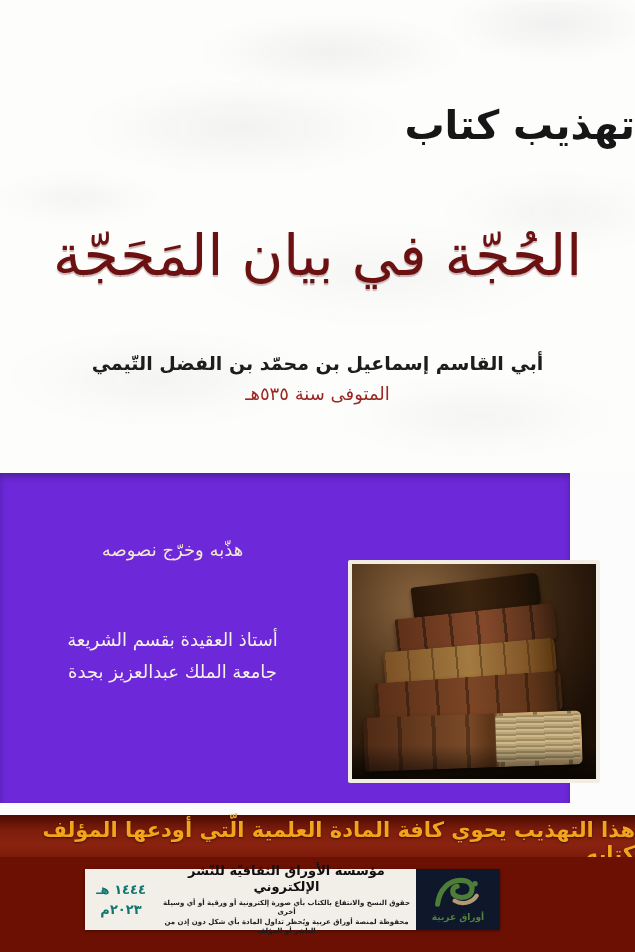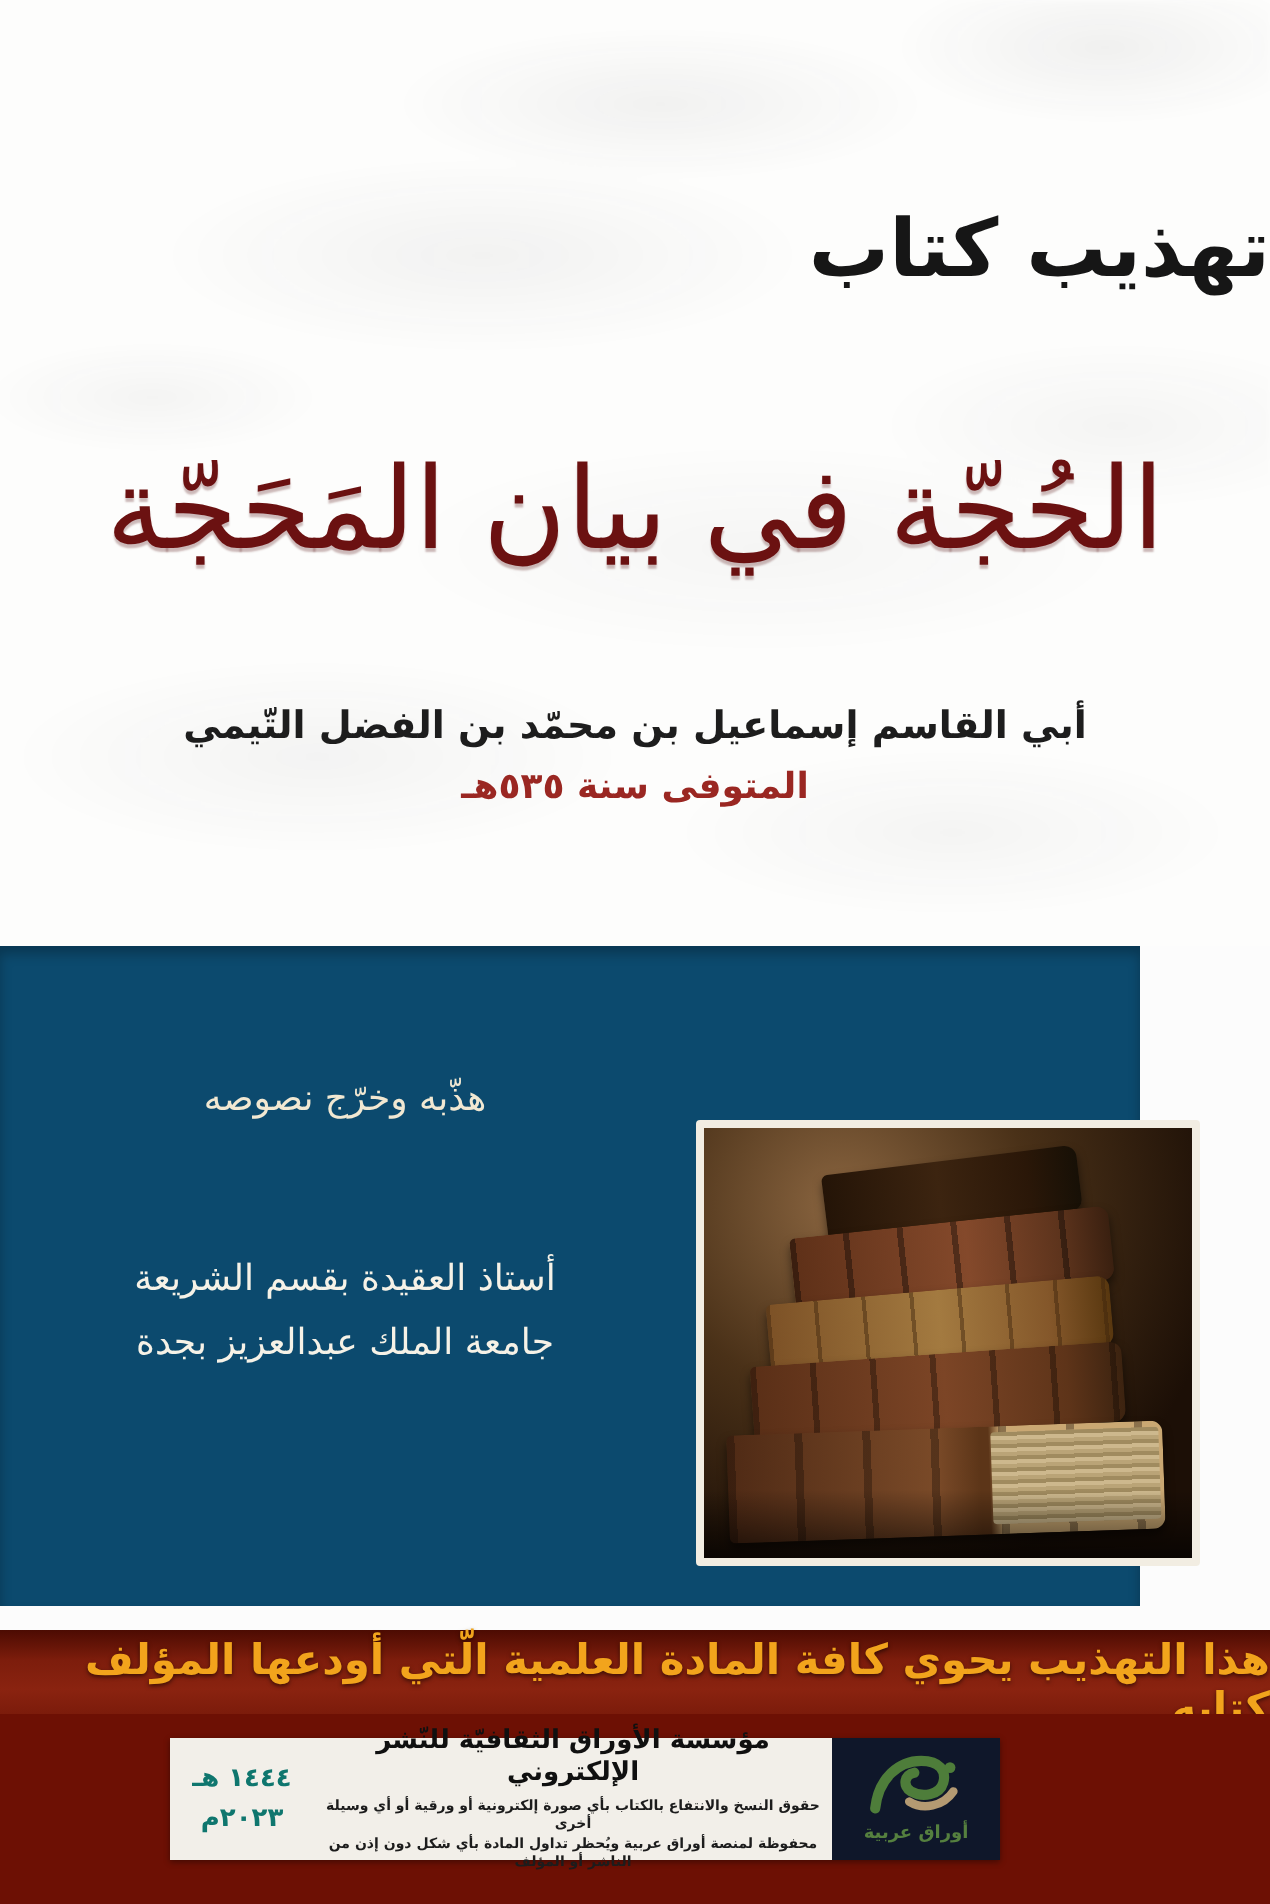--- a/index.html
+++ b/index.html
@@ -26,26 +26,26 @@
     position:absolute;top:102px;left:0;width:100%;
     font-size:40px;font-weight:bold;color:#161616;letter-spacing:0;
   }
   .main-title{
     position:absolute;top:196px;left:0;width:100%;text-align:center;
     font-size:57px;line-height:118px;font-weight:normal;color:#6b1111;
     text-shadow:0 2px 1px rgba(80,10,10,.28);
   }
   .attribution{position:absolute;top:350px;left:0;width:100%;text-align:center;}
   .attr-black{font-size:19px;font-weight:bold;color:#1d1d1d;line-height:27px;margin:0;}
-  .attr-red{font-size:18px;font-weight:bold;color:#9a2722;line-height:27px;margin:3px 0 0 0;}
+  .attr-red{font-size:18px;font-weight:normal;color:#9a2722;line-height:27px;margin:3px 0 0 0;}
 
   
   .maroon-panel{
     position:absolute;top:473px;left:0;width:570px;height:330px;
-    background:#0c4a6e;
+    background:#6d28d9;
     box-shadow:inset 0 4px 6px rgba(0,0,0,.25);
   }
   .edited-by{position:absolute;top:66px;left:0;width:345px;text-align:center;
     font-size:18px;color:#f1e8d2;}
   .editor-name{position:absolute;top:100px;left:0;width:345px;text-align:center;
     font-size:24px;font-weight:bold;color:#e2b17e;}
   .editor-title1{position:absolute;top:156px;left:0;width:345px;text-align:center;
     font-size:18px;color:#f6f2e7;}
   .editor-title2{position:absolute;top:188px;left:0;width:345px;text-align:center;
     font-size:18px;color:#f6f2e7;}

